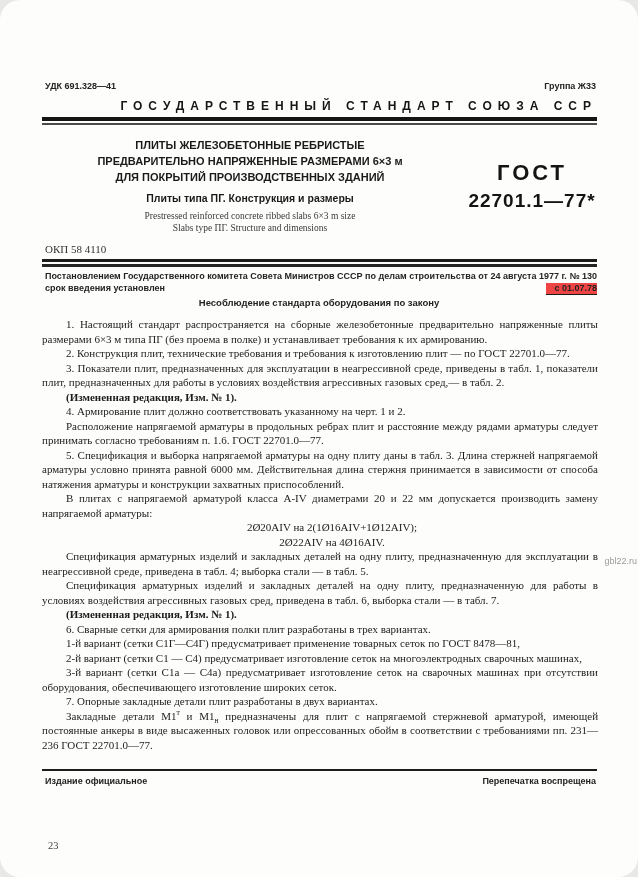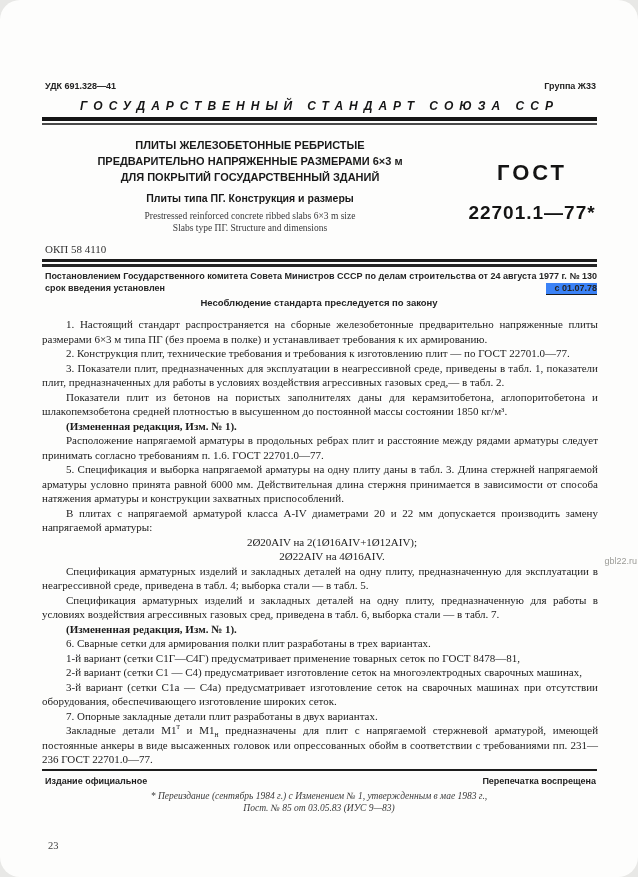--- a/index.html
+++ b/index.html
@@ -5,41 +5,41 @@
   html,body{margin:0;padding:0;background:#e8e8e6;}
   .page{
     position:relative;width:638px;height:877px;margin:0 auto;
     background:#fdfdfc;color:#1e1e1e;overflow:hidden;
     font-family:"Liberation Serif", serif;
     border-radius:20px;
   }
   
   .udk-row{position:absolute;top:81px;left:45px;right:42px;display:flex;justify-content:space-between;
     font-family:"Liberation Sans",sans-serif;font-weight:bold;font-size:9px;color:#222;}
-  .std-heading{position:absolute;top:99px;left:42px;right:41px;text-align:center;
-    font-family:"Liberation Sans",sans-serif;font-weight:bold;font-size:12px;letter-spacing:6px;color:#161616;white-space:nowrap;font-style:italic;}
+  .std-heading{position:absolute;top:99px;left:42px;right:41px;text-align:right;
+    font-family:"Liberation Sans",sans-serif;font-weight:bold;font-size:12px;letter-spacing:6px;color:#161616;white-space:nowrap;}
   .std-rule{position:absolute;top:117px;left:42px;right:41px;}
   .std-rule .bar1{height:4px;background:#151515;}
   .std-rule .bar2{height:2px;background:#4a4a4a;margin-top:2px;}
   .title-block{position:absolute;top:137px;left:44px;width:412px;text-align:center;}
   .title-ru{font-family:"Liberation Sans",sans-serif;font-weight:bold;font-size:11px;line-height:16px;color:#1a1a1a;}
   .subtitle{font-family:"Liberation Sans",sans-serif;font-weight:bold;font-size:10.5px;margin-top:7px;color:#1a1a1a;}
   .title-en{font-size:9.5px;line-height:11.5px;margin-top:7px;color:#38383a;}
   .gost-block{position:absolute;top:160px;left:452px;width:160px;text-align:center;
     font-family:"Liberation Sans",sans-serif;font-weight:bold;color:#141414;}
   .gost-label{font-size:22px;letter-spacing:3px;}
-  .gost-number{font-size:19px;margin-top:16px;letter-spacing:1px;}
+  .gost-number{font-size:19px;margin-top:4px;letter-spacing:1px;}
   .okp{position:absolute;top:243px;left:45px;font-size:11px;color:#333;}
   .double-rule{position:absolute;top:259px;left:42px;right:41px;}
   .double-rule .bar1{height:3px;background:#1b1b1b;}
   .double-rule .bar2{height:3px;background:#242424;margin-top:2px;}
   .decree-row{position:absolute;top:271px;left:45px;right:41px;
     font-family:"Liberation Sans",sans-serif;font-weight:bold;font-size:9px;line-height:11.5px;color:#242424;}
   .decree-text{text-align:justify;width:100%;}
-  .effective-date{position:absolute;right:0;top:11.5px;background:#3b82f6;padding-left:8px;
+  .effective-date{position:absolute;right:0;top:11.5px;background:#ef4444;padding-left:8px;
     border-bottom:1px solid #1b1b1b;}
   .law-notice{position:absolute;top:297px;left:0;right:0;text-align:center;
     font-family:"Liberation Sans",sans-serif;font-weight:bold;font-size:9.5px;color:#242424;}
   
   .body-text{position:absolute;top:317px;left:42px;width:556px;
     font-size:11px;line-height:14.5px;text-align:justify;color:#1c1c1c;}
   .body-text p{margin:0;text-indent:24px;}
   .body-text p.bold{font-weight:bold;}
   .body-text p.formula{text-align:center;}
   sup,sub{font-size:7.5px;line-height:0;}
@@ -65,21 +65,21 @@
 
   <div class="std-heading">ГОСУДАРСТВЕННЫЙ СТАНДАРТ СОЮЗА ССР</div>
   <div class="std-rule">
     <div class="bar1"></div>
     <div class="bar2"></div>
   </div>
 
   <div class="title-block">
     <div class="title-ru">ПЛИТЫ ЖЕЛЕЗОБЕТОННЫЕ РЕБРИСТЫЕ</div>
     <div class="title-ru">ПРЕДВАРИТЕЛЬНО НАПРЯЖЕННЫЕ РАЗМЕРАМИ 6×3 м</div>
-    <div class="title-ru">ДЛЯ ПОКРЫТИЙ ГОСУДАРСТВЕННЫЙ ЗДАНИЙ</div>
+    <div class="title-ru">ДЛЯ ПОКРЫТИЙ ПРОИЗВОДСТВЕННЫХ ЗДАНИЙ</div>
     <div class="subtitle">Плиты типа ПГ. Конструкция и размеры</div>
     <div class="title-en">
       <div>Prestressed reinforced concrete ribbed slabs 6×3 m size</div>
       <div>Slabs type ПГ. Structure and dimensions</div>
     </div>
   </div>
 
   <div class="gost-block">
     <div class="gost-label">ГОСТ</div>
     <div class="gost-number">22701.1—77*</div>
@@ -90,28 +90,28 @@
   <div class="double-rule">
     <div class="bar1"></div>
     <div class="bar2"></div>
   </div>
 
   <div class="decree-row">
     <div class="decree-text">Постановлением Государственного комитета Совета Министров СССР по делам строительства от 24 августа 1977 г. № 130 срок введения установлен</div>
     <span class="effective-date">с 01.07.78</span>
   </div>
 
-  <div class="law-notice">Несоблюдение стандарта преследуется по закону</div>
+  <div class="law-notice">Несоблюдение стандарта оборудования по закону</div>
 
   <div class="body-text">
     <p>1. Настоящий стандарт распространяется на сборные железобетонные предварительно напряженные плиты размерами 6×3 м типа ПГ (без проема в полке) и устанавливает требования к их армированию.</p>
     <p>2. Конструкция плит, технические требования и требования к изготовлению плит — по ГОСТ 22701.0—77.</p>
     <p>3. Показатели плит, предназначенных для эксплуатации в неагрессивной среде, приведены в табл. 1, показатели плит, предназначенных для работы в условиях воздействия агрессивных газовых сред,— в табл. 2.</p>
-    <p>Показатели плит из бетонов на пористых заполнителях даны для керамзитобетона, аглопоритобетона и шлакопемзобетона средней плотностью в высушенном до постоянной массы состоянии 1850 кг/м³.</p>
     <p class="bold">(Измененная редакция, Изм. № 1).</p>
+    <p>4. Армирование плит должно соответствовать указанному на черт. 1 и 2.</p>
     <p>Расположение напрягаемой арматуры в продольных ребрах плит и расстояние между рядами арматуры следует принимать согласно требованиям п. 1.6. ГОСТ 22701.0—77.</p>
     <p>5. Спецификация и выборка напрягаемой арматуры на одну плиту даны в табл. 3. Длина стержней напрягаемой арматуры условно принята равной 6000 мм. Действительная длина стержня принимается в зависимости от способа натяжения арматуры и конструкции захватных приспособлений.</p>
     <p>В плитах с напрягаемой арматурой класса А-IV диаметрами 20 и 22 мм допускается производить замену напрягаемой арматуры:</p>
     <p class="formula">2Ø20АIV на 2(1Ø16АIV+1Ø12АIV);</p>
     <p class="formula">2Ø22АIV на 4Ø16АIV.</p>
     <p>Спецификация арматурных изделий и закладных деталей на одну плиту, предназначенную для эксплуатации в неагрессивной среде, приведена в табл. 4; выборка стали — в табл. 5.</p>
     <p>Спецификация арматурных изделий и закладных деталей на одну плиту, предназначенную для работы в условиях воздействия агрессивных газовых сред, приведена в табл. 6, выборка стали — в табл. 7.</p>
     <p class="bold">(Измененная редакция, Изм. № 1).</p>
     <p>6. Сварные сетки для армирования полки плит разработаны в трех вариантах.</p>
     <p>1-й вариант (сетки С1Г—С4Г) предусматривает применение товарных сеток по ГОСТ 8478—81,</p>
@@ -119,20 +119,16 @@
     <p>3-й вариант (сетки С1а — С4а) предусматривает изготовление сеток на сварочных машинах при отсутствии оборудования, обеспечивающего изготовление широких сеток.</p>
     <p>7. Опорные закладные детали плит разработаны в двух вариантах.</p>
     <p><span>Закладные детали М1</span><sup>т</sup><span> и М1</span><sub>н</sub><span> предназначены для плит с напрягаемой стержневой арматурой, имеющей постоянные анкеры в виде высаженных головок или опрессованных обойм в соответствии с требованиями пп. 231—236 ГОСТ 22701.0—77.</span></p>
   </div>
 
   <div class="footer-rule"></div>
   <div class="footer-row">
     <span>Издание официальное</span>
     <span>Перепечатка воспрещена</span>
   </div>
-  <div class="footnote">
-    <div>* Переиздание (сентябрь 1984 г.) с Изменением № 1, утвержденным в мае 1983 г.,</div>
-    <div>Пост. № 85 от 03.05.83 (ИУС 9—83)</div>
-  </div>
   <div class="page-number">23</div>
   <div class="watermark">gbl22.ru</div>
 
 </div>
 
 </body></html>

